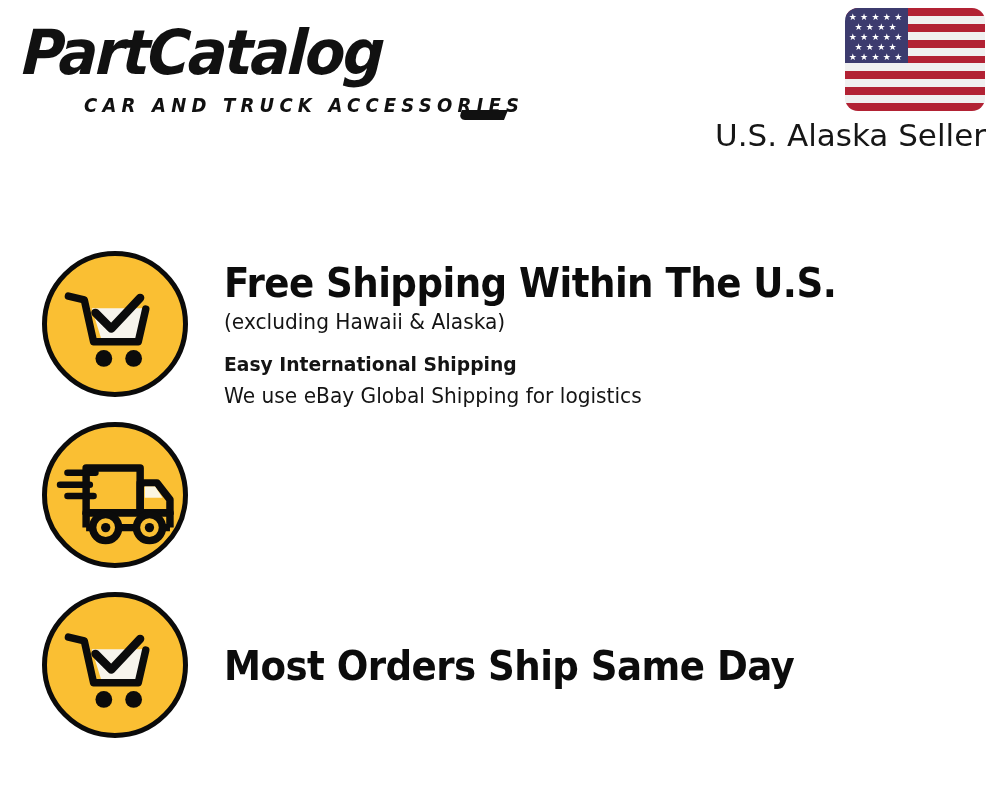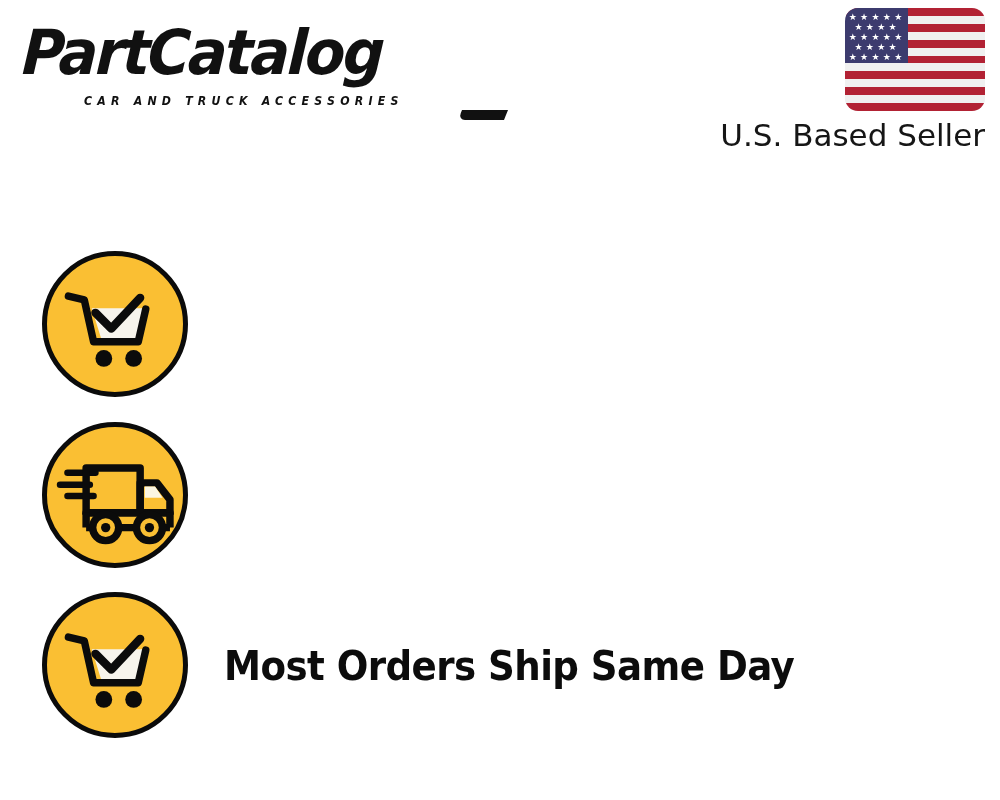--- a/index.html
+++ b/index.html
@@ -43,21 +43,21 @@
     transform-origin: left top;
     white-space: nowrap;
   }
   .logo-tagline {
     position: absolute;
     left: 60px;
     top: 72px;
     font-family: "DejaVu Sans", sans-serif;
     font-weight: 700;
     font-style: italic;
-    font-size: 11px;
+    font-size: 18px;
     letter-spacing: 5.2px;
     color: #111111;
     white-space: nowrap;
     transform: scaleY(1.05);
     transform-origin: left top;
   }
   .logo-swoosh {
     position: absolute;
     left: 436px;
     top: 88px;
@@ -233,36 +233,42 @@
         <span class="star" style="left:33%; top:63%;">★</span>
         <span class="star" style="left:51%; top:63%;">★</span>
         <span class="star" style="left:69%; top:63%;">★</span>
         <span class="star" style="left:6%;  top:81%;">★</span>
         <span class="star" style="left:24%; top:81%;">★</span>
         <span class="star" style="left:42%; top:81%;">★</span>
         <span class="star" style="left:60%; top:81%;">★</span>
         <span class="star" style="left:78%; top:81%;">★</span>
       </div>
     </div>
-    <div class="seller-label">U.S. Based Seller</div>
+    <div class="seller-label">U.S. Alaska Seller</div>
   </div>
 
   <div class="feature-row" id="row-0">
     <div class="badge-circle">
       <svg viewBox="0 0 146 146" xmlns="http://www.w3.org/2000/svg">
 
         <path d="M48 56 L104 56 L96 88 L58 88 Z" fill="#F7F4EC"></path>
 
         <path d="M23 43 L40 47 L50 92 L98 92 L106 57" fill="none" stroke="#0b0b0b" stroke-width="8" stroke-linecap="round" stroke-linejoin="round"></path>
 
         <path d="M52 61 L69 78 L100 45" fill="none" stroke="#0b0b0b" stroke-width="9" stroke-linecap="round" stroke-linejoin="round"></path>
 
         <circle cx="61" cy="110" r="9" fill="#0b0b0b"></circle>
         <circle cx="93" cy="110" r="9" fill="#0b0b0b"></circle>
       </svg>
+    </div>
+    <div class="feature-text">
+      <div class="headline">Free Shipping Within The U.S.</div>
+      <div class="subline plain">(excluding Hawaii &amp; Alaska)</div>
+      <div class="subline strong">Easy International Shipping</div>
+      <div class="subline plain">We use eBay Global Shipping for logistics</div>
     </div>
   </div>
 
   <div class="feature-row" id="row-1">
     <div class="badge-circle">
       <svg viewBox="0 0 146 146" xmlns="http://www.w3.org/2000/svg">
 
         <path d="M22 49 H52" stroke="#0b0b0b" stroke-width="7" stroke-linecap="round"></path>
         <path d="M14 62 H46" stroke="#0b0b0b" stroke-width="7" stroke-linecap="round"></path>
         <path d="M22 74 H50" stroke="#0b0b0b" stroke-width="7" stroke-linecap="round"></path>

